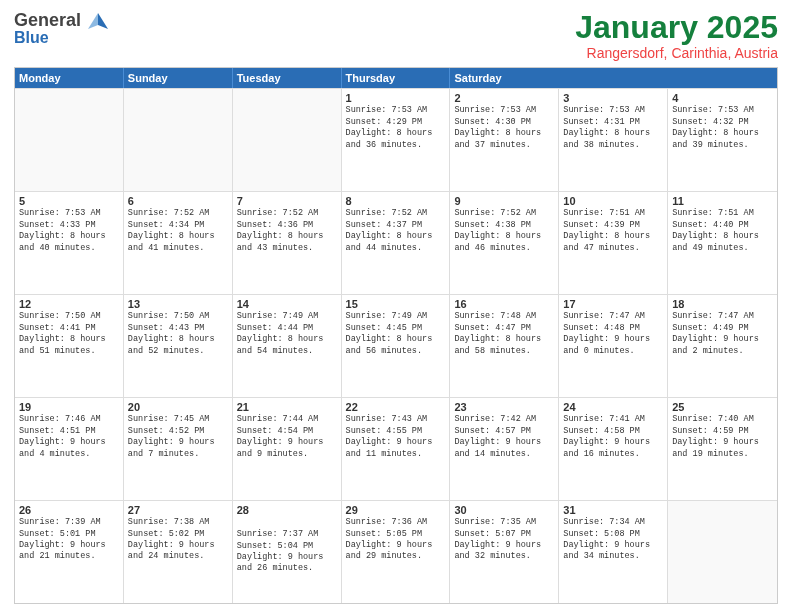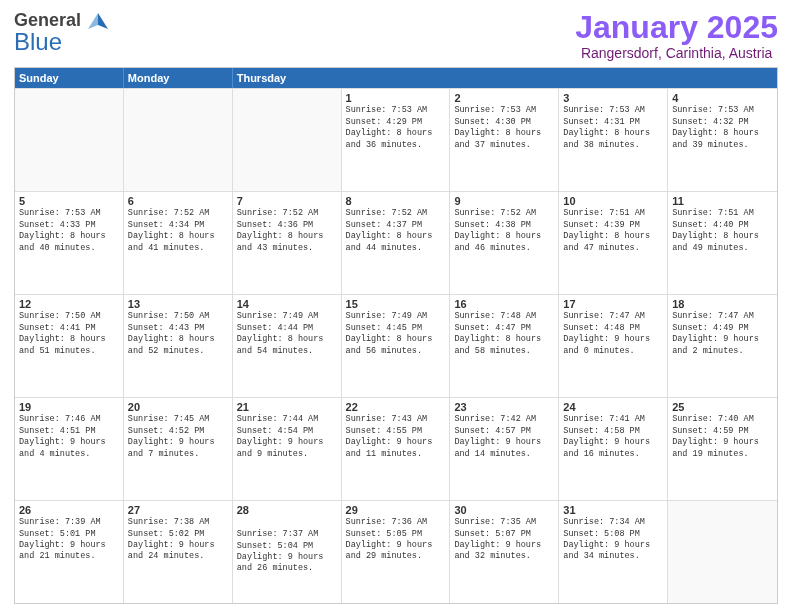--- a/index.html
+++ b/index.html
@@ -27,27 +27,26 @@
       display: flex;
       flex-direction: column;
       align-items: flex-start;
     }
     .title-block {
       text-align: right;
     }
     .month-title {
       font-size: 32px;
       font-weight: bold;
-      color: #8b5cf6;
+      color: #15803d;
       line-height: 1.1;
     }
     .location {
       font-size: 14px;
-      color: #701a75;
-      text-align: center;
+      color: #ef4444;
     }
     .calendar {
       flex: 1;
       display: flex;
       flex-direction: column;
       border: 1px solid #ccc;
     }
     .cal-header {
       display: grid;
       grid-template-columns: repeat(7, 1fr);
@@ -110,33 +109,35 @@
   <div class="header">
     <div class="logo">
       <div class="logo-row">
         <span style="font-size:18px;font-weight:bold;color:#444;">General</span>
 
         <svg width="22" height="20" viewBox="0 0 22 20">
           <polygon points="11,2 21,18 11,14" fill="#2a6db5"></polygon>
           <polygon points="11,2 1,18 11,14" fill="#5b9bd5" opacity="0.7"></polygon>
         </svg>
       </div>
-      <span style="font-size:24px;font-weight:normal;color:#2a6db5;line-height:0.9;margin-left:0;">Blue</span>
+      <span style="font-size:16px;font-weight:bold;color:#2a6db5;line-height:0.9;margin-left:0;">Blue</span>
     </div>
     <div class="title-block">
       <div class="month-title">January 2025</div>
       <div class="location">Rangersdorf, Carinthia, Austria</div>
     </div>
   </div>
 
   <div class="calendar">
     <div class="cal-header">
+      <div class="cal-header-cell">Monday</div>
       <div class="cal-header-cell">Sunday</div>
-      <div class="cal-header-cell">Monday</div>
+      <div class="cal-header-cell">Tuesday</div>
       <div class="cal-header-cell">Thursday</div>
+      <div class="cal-header-cell">Saturday</div>
     </div>
     <div class="cal-body" id="cal-body">
     <div class="cal-row">
           <div class="cal-cell empty"></div>
           <div class="cal-cell empty"></div>
           <div class="cal-cell empty"></div>
           <div class="cal-cell">
             <span class="day-num">1</span>
             <div class="sun-info" style="white-space: pre-line;">Sunrise: 7:53 AM
 Sunset: 4:29 PM

